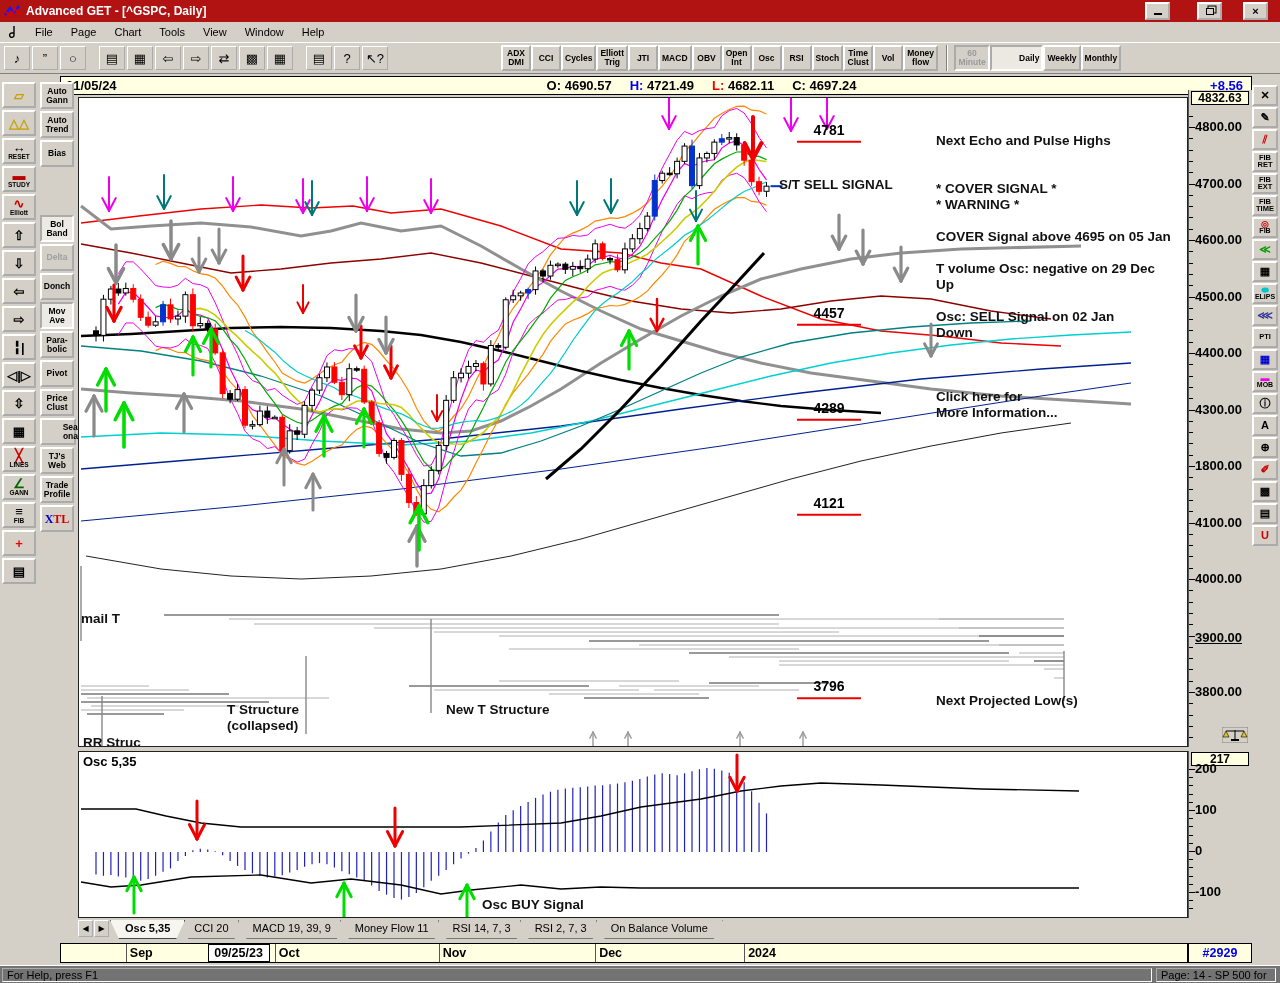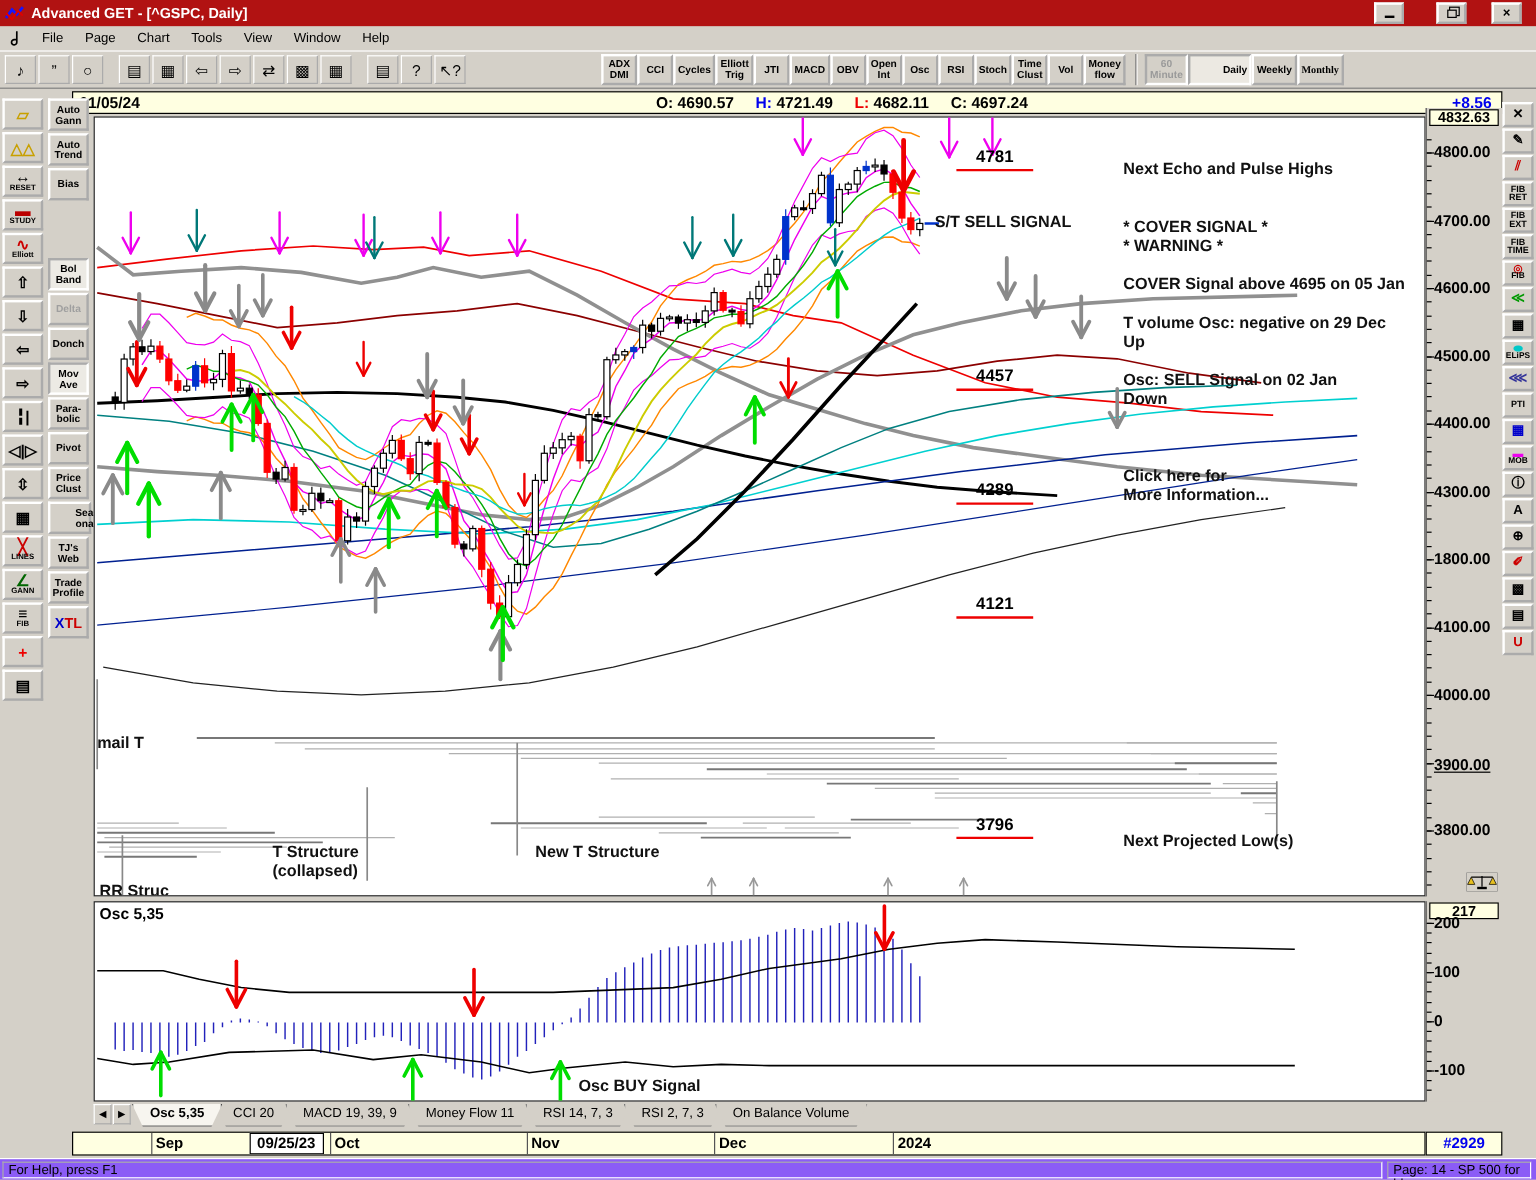--- a/index.html
+++ b/index.html
@@ -51,21 +51,21 @@
   .tab-nav { width:15px; height:17px; background:#d4d0c8; border:1px outset #fff; font-size:8px;
     display:flex; align-items:center; justify-content:center; margin-right:1px; }
   .tab { height:19px; padding:2px 14px 0 14px; background:#d4d0c8; border:1px solid #777; border-top:none;
     font-size:11px; clip-path:polygon(0 0,100% 0,calc(100% - 9px) 100%,9px 100%); margin-left:-6px; }
   .tab.active { background:#f7f5ef; font-weight:bold; z-index:3; border-color:#444; }
   
   #datebar { left:60px; top:943px; width:1128px; height:20px; background:#ffffe1; border:1px solid #000;
     font-weight:bold; font-size:12.5px; }
   #idbox { left:1188px; top:943px; width:64px; height:20px; background:#ffffe1; border:1px solid #000;
     color:#0000ee; font-weight:bold; font-size:12.5px; text-align:center; line-height:18px; }
-  #statusbar { left:0; top:965px; width:1280px; height:18px; background:#8b5cf6; border-top:1px solid #fff; }
+  #statusbar { left:0; top:965px; width:1280px; height:18px; background:#737373; border-top:1px solid #fff; }
   .status-cell { position:absolute; top:2px; height:14px; border:1px inset #fff; padding:0 4px; line-height:12px; }
   
   #righttools { left:1252px; top:85px; width:28px; }
   .rt-btn { width:26px; height:21px; background:#d4d0c8; border:2px outset #fff; margin-bottom:1px;
     display:flex; align-items:center; justify-content:center; font-size:11px; font-weight:bold;
     line-height:0.9; text-align:center; white-space:pre-line; }
   .rt-btn .sm { font-size:7px; font-weight:bold; }
   svg text { font-family:"Liberation Sans", sans-serif; }
 </style>
 </head>
@@ -146,21 +146,21 @@
       <span class="ind-btn">Vol</span>
       <span class="ind-btn">Money
 flow</span>
     </span>
   <span style="width:2px;height:26px;border-left:1px solid #808080;border-right:1px solid #fff;margin:0 6px 0 8px;"></span>
   <span id="timeframe-buttons" style="display:flex;align-items:flex-end;">
       <span class="ind-btn disabled" style="min-width: 36px;">60
 Minute</span>
       <span class="ind-btn active" style="min-width: 36px; padding-left: 27px;">Daily</span>
       <span class="ind-btn" style="min-width: 36px;">Weekly</span>
-      <span class="ind-btn" style="min-width: 36px; font-family: Liberation Serif, serif;">Monthly</span>
+      <span class="ind-btn" style="min-width: 36px;">Monthly</span>
     </span>
 </div>
 
 <div id="quotebar" class="abs">
   <span style="margin-left:5px;">01/05/24</span>
   <span id="quote-fields" style="margin-left:430px;display:flex;gap:18px;">
       <span><span style="color: rgb(0, 0, 0);">O: </span><span>4690.57</span></span>
       <span><span style="color: rgb(0, 0, 238);">H: </span><span>4721.49</span></span>
       <span><span style="color: rgb(238, 0, 0);">L: </span><span>4682.11</span></span>
       <span><span style="color: rgb(0, 0, 0);">C: </span><span>4697.24</span></span>
@@ -204,21 +204,21 @@
 bolic</div>
     <div class="side-btn" style="height: 27px;">Pivot</div>
     <div class="side-btn" style="height: 27px;">Price
 Clust</div>
     <div class="side-btn" style="height: 27px; padding-left: 32px;">Seas-
 onals</div>
     <div class="side-btn" style="height: 27px;">TJ's
 Web</div>
     <div class="side-btn" style="height: 27px;">Trade
 Profile</div>
-    <div class="side-btn" style="height: 27px;"><span style="font-size:12px;font-weight:bold;"><span style="color:#0000cc">X</span><span style="color:#cc0000">T</span><span style="color:#cc0000">L</span></span></div>
+    <div class="side-btn" style="height: 27px;"><span style="font-size:12px;font-weight:bold;font-family:Liberation Serif, serif;"><span style="color:#0000cc">X</span><span style="color:#cc0000">T</span><span style="color:#cc0000">L</span></span></div>
   </div>
 
 <div id="main-chart-wrap" class="abs">
   <svg id="main-svg" width="1108" height="648">
       <line x1="85" x2="700" y1="517" y2="517" stroke="#777" stroke-width="1.6"></line>
       <line x1="150" x2="985" y1="521" y2="521" stroke="#b0b0b0" stroke-width="1"></line>
       <line x1="175" x2="700" y1="526" y2="526" stroke="#b0b0b0" stroke-width="1"></line>
       <line x1="295" x2="985" y1="530" y2="530" stroke="#b0b0b0" stroke-width="1"></line>
       <line x1="355" x2="760" y1="534" y2="534" stroke="#b0b0b0" stroke-width="1"></line>
       <line x1="420" x2="985" y1="538" y2="538" stroke="#b0b0b0" stroke-width="1"></line>

